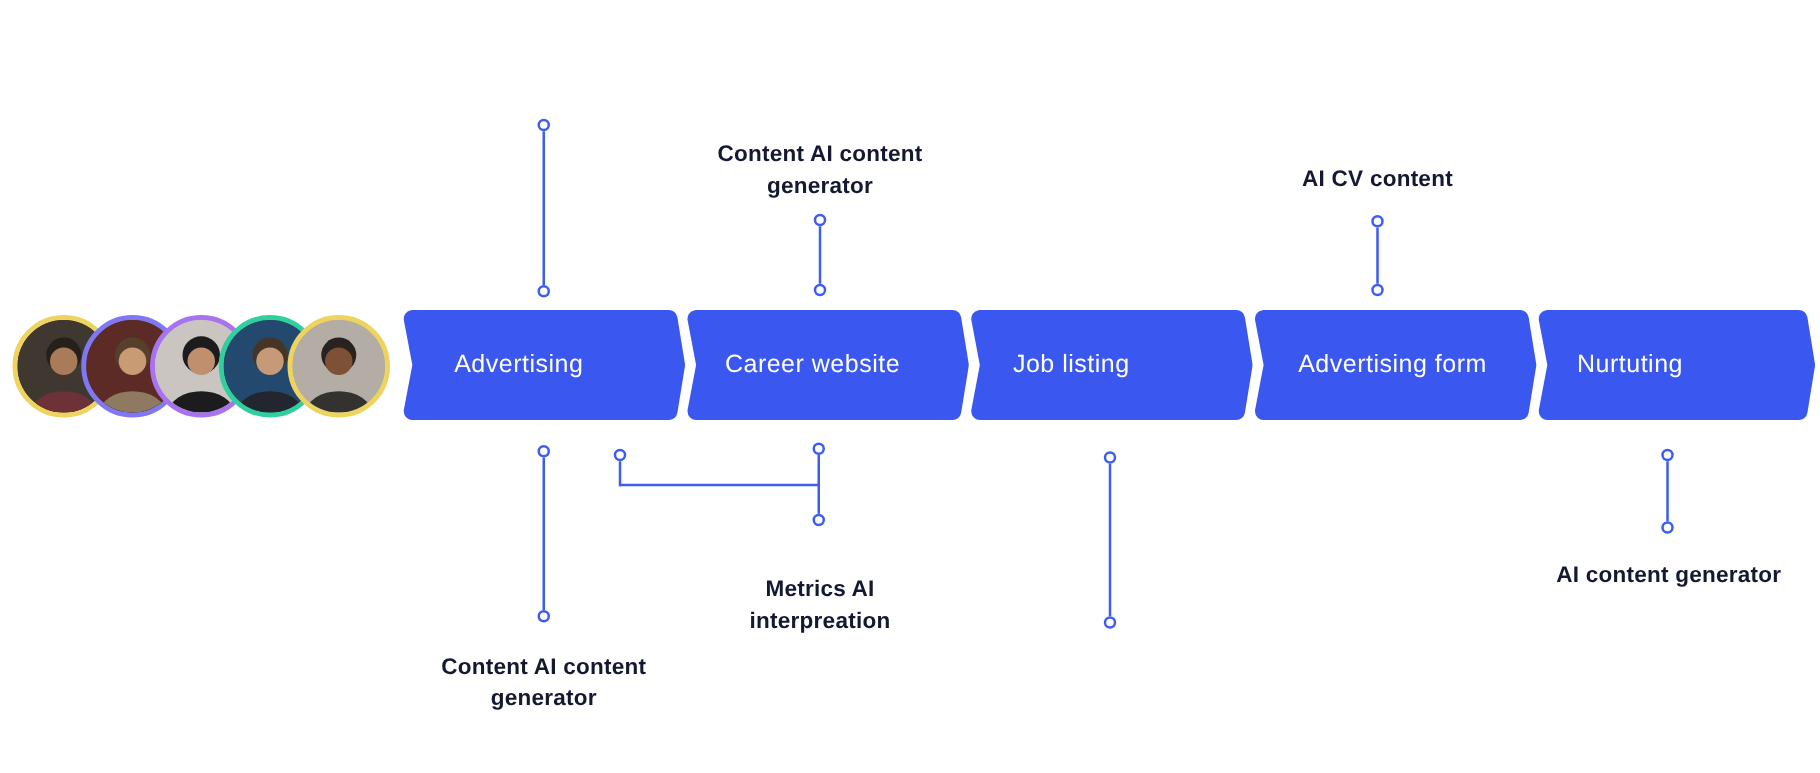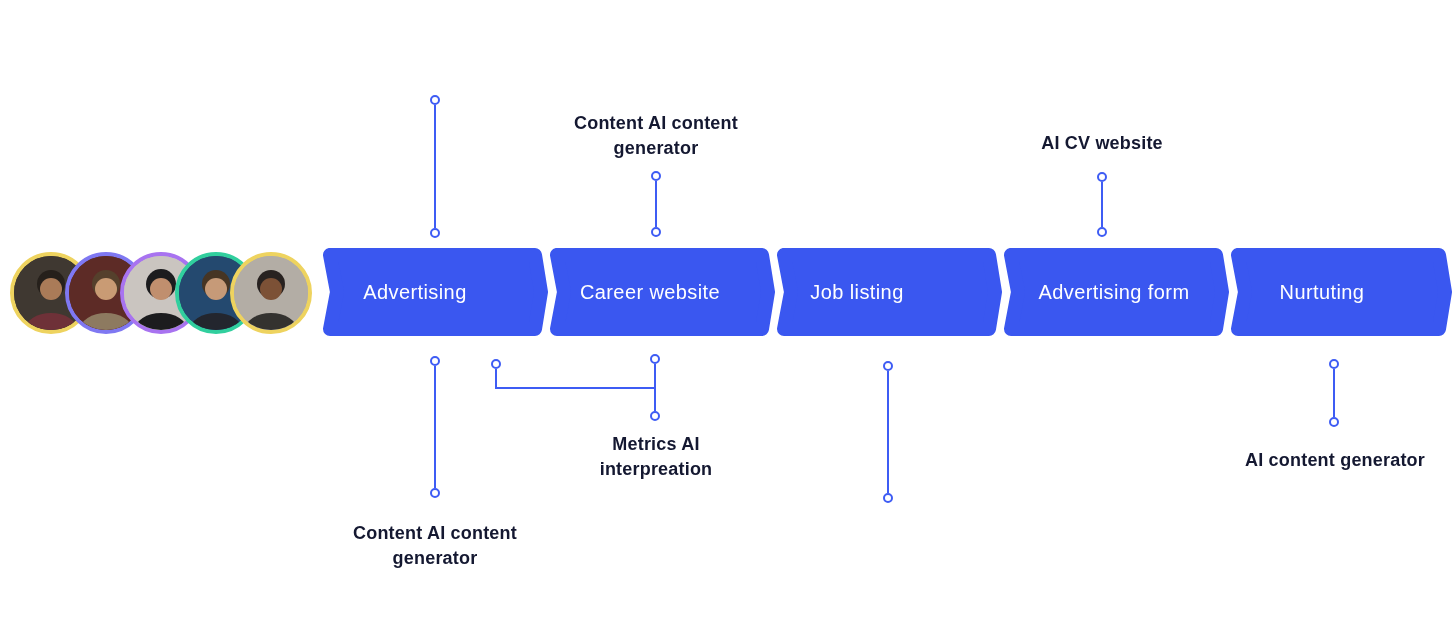--- a/index.html
+++ b/index.html
@@ -40,21 +40,21 @@
   }
   .stage-label{
     position:absolute;top:44px;transform:translate(-50%,-50%);
     color:var(--chev-text,#fff);font-size:20px;font-weight:400;
     letter-spacing:0.4px;white-space:nowrap;
   }
   #chev-1 .stage-label{left:93px}
   #chev-2 .stage-label{left:101px}
   #chev-3 .stage-label{left:81px}
   #chev-4 .stage-label{left:111px}
-  #chev-5 .stage-label{left:92px}
+  #chev-5 .stage-label{left:74px}
 
   
   .vline,.hline{position:absolute;background:var(--connector,#3e5cf4);}
   .vline{width:2px;}
   .hline{height:2px;}
   .dot{
     position:absolute;width:10px;height:10px;box-sizing:border-box;
     border:2px solid var(--connector,#3e5cf4);border-radius:50%;background:#fff;
   }
   
@@ -81,21 +81,21 @@
   .ann{
     position:absolute;transform:translate(-50%,-50%);
     color:var(--label,#141831);font-weight:700;font-size:18px;line-height:25px;
     text-align:center;letter-spacing:0.2px;
   }
   .nowrap{white-space:nowrap;}
   #lab-t1{left:435px;top:63px}
   #lab-t2{left:656px;top:136px;width:195px}
   #lab-t3{left:1102px;top:143px}
   #lab-b1{left:435px;top:546px;width:195px}
-  #lab-b2{left:656px;top:457px;width:145px}
+  #lab-b2{left:656px;top:484px;width:145px}
   #lab-b3{left:889px;top:541px}
   #lab-b4{left:1335px;top:460px}
 </style>
 </head>
 <body>
 
 <div class="stage" style="--bg: #ffffff; --chevron: #3a57f0; --connector: #3e5cf4; --label: #141831; --chev-text: #ffffff;">
 
   <div class="avatar" id="av1" style="--ring: #eed35f; --scene: #3f3831; --hair: #26201b; --skin: #aa7b58; --shirt: #6e3138;">
     <svg viewBox="0 0 74 74">
@@ -194,19 +194,19 @@
 
   <div class="vline" id="b3-line"></div>
   <div class="dot" id="b3-d1"></div>
   <div class="dot" id="b3-d2"></div>
 
   <div class="vline" id="b4-line"></div>
   <div class="dot" id="b4-d1"></div>
   <div class="dot" id="b4-d2"></div>
 
   <div class="ann" id="lab-t2">Content AI content generator</div>
-  <div class="ann nowrap" id="lab-t3">AI CV website</div>
+  <div class="ann nowrap" id="lab-t3">AI CV content</div>
 
   <div class="ann" id="lab-b1">Content AI content generator</div>
   <div class="ann" id="lab-b2">Metrics AI interpreation</div>
   <div class="ann nowrap" id="lab-b4">AI content generator</div>
 
 </div>
 
 </body></html>

